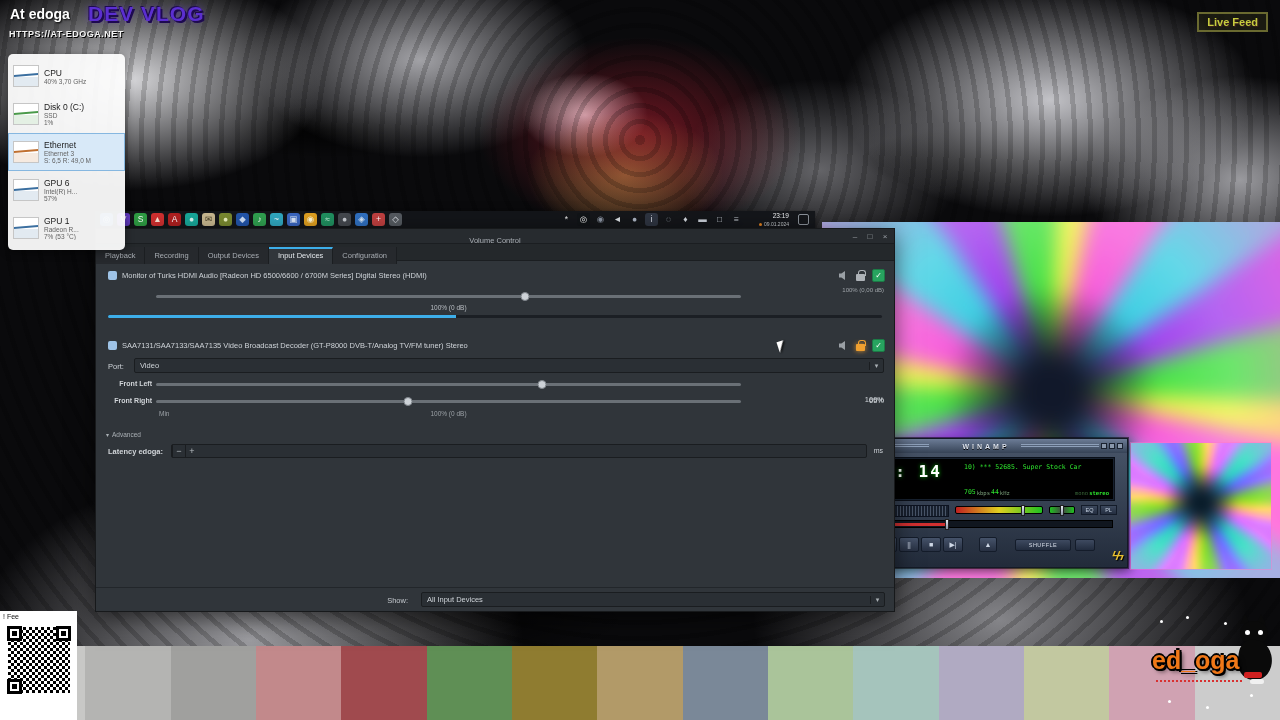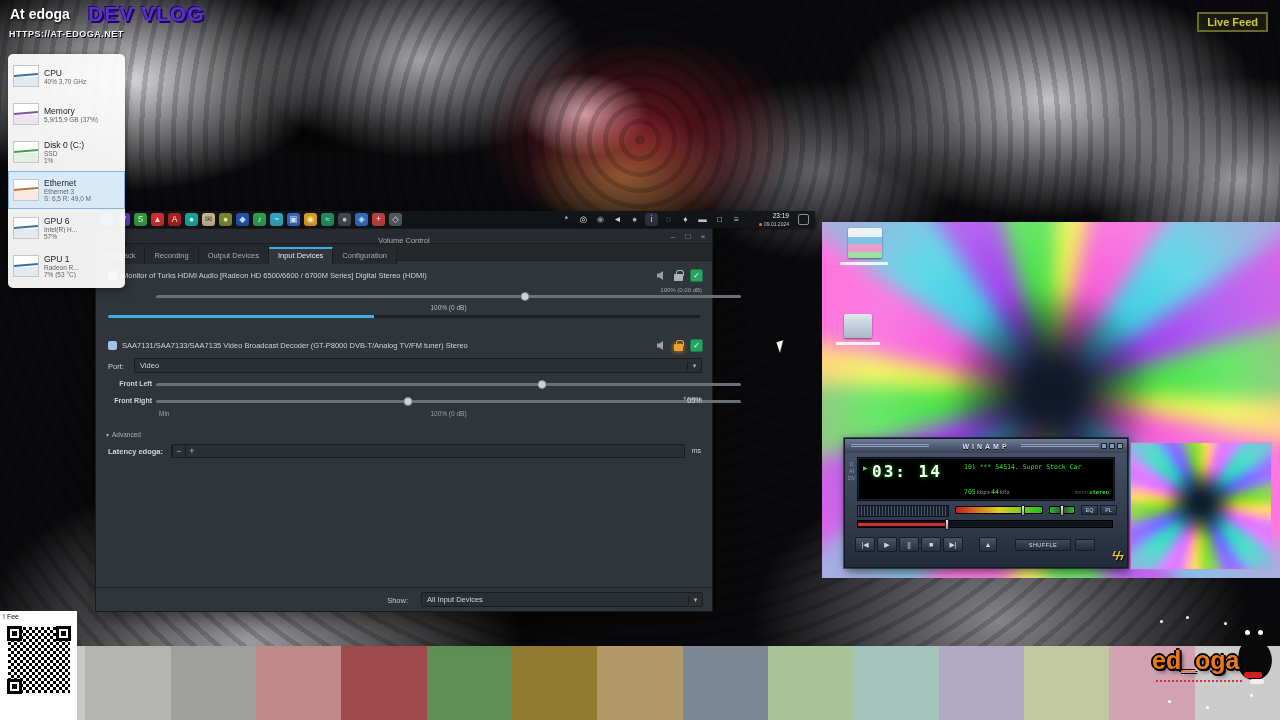--- a/index.html
+++ b/index.html
@@ -47,21 +47,21 @@
   .wa-title::before,.wa-title::after{content:"";position:absolute;top:5px;height:4px;width:78px;background:repeating-linear-gradient(180deg,#8ea0ba 0 1px,transparent 1px 2px)}
   .wa-title::before{left:6px}.wa-title::after{right:28px}
   .wa-title .txt{font-size:7px;font-weight:bold;letter-spacing:3px;color:#dde4f0;text-shadow:0 1px 0 #000}
   .wa-btns{position:absolute;right:4px;top:4px;display:flex;gap:2px}
   .wa-btns span{width:6px;height:6px;background:#8a98ac;border:1px solid #1a2230}
   .wa-clutter{position:absolute;left:3px;top:22px;width:7px;font-size:5px;line-height:7px;color:#8c9ab0;text-align:center;word-break:break-all}
   .wa-display{position:absolute;left:12px;top:18px;width:258px;height:44px;background:#000;border:1px solid #0a0f18;box-shadow:inset 0 0 0 1px #16202e}
   .wa-play{position:absolute;left:5px;top:6px;color:#2ee62e;font-size:6px}
   .wa-time{position:absolute;left:14px;top:4px;font-family:"DejaVu Sans Mono",monospace;font-size:16px;font-weight:bold;color:#ffffff;letter-spacing:2px;text-shadow:0 0 4px rgba(0,255,0,.7)}
   .wa-track{position:absolute;left:106px;top:5px;right:5px;font-size:6.5px;color:#2ee62e;white-space:nowrap;overflow:hidden;font-family:"DejaVu Sans Mono",monospace}
-  .wa-info{position:absolute;left:106px;right:5px;bottom:4px;display:flex;align-items:center;gap:1px;font-family:"DejaVu Sans Mono",monospace}
+  .wa-info{position:absolute;left:106px;right:5px;bottom:4px;display:flex;align-items:flex-end;gap:1px;font-family:"DejaVu Sans Mono",monospace}
   .wa-info .num{font-size:6.5px;color:#2ee62e}
   .wa-info .unit{font-size:5.5px;color:#7ba07b}
   .wa-info .sp{flex:1}
   .wa-info .mono{font-size:5.5px;color:#3a6a3a}
   .wa-info .stereo{font-size:5.5px;color:#2ee62e;font-weight:bold}
   .wa-art{position:absolute;left:12px;top:66px;width:92px;height:12px;background:#18202e;border:1px solid #0c1220;
     background-image:repeating-linear-gradient(90deg,rgba(160,180,210,.35) 0 1px,transparent 1px 3px)}
   .wa-vol{position:absolute;left:110px;top:67px;width:88px;height:8px;background:linear-gradient(90deg,#c02020,#e0d020,#20c020);border:1px solid #000;border-radius:2px}
   .wa-vol .h,.wa-bal .h,.wa-seek .h{position:absolute;top:-2px;width:4px;height:11px;background:linear-gradient(180deg,#e8ecf2,#8a96a8);border:1px solid #222;transform:translateX(-50%)}
   .wa-bal{position:absolute;left:204px;top:67px;width:26px;height:8px;background:linear-gradient(90deg,#20c020,#444,#20c020);border:1px solid #000;border-radius:2px}
@@ -81,21 +81,21 @@
   .tray-left{position:absolute;left:5px;top:2px;display:flex;gap:4px}
   .tray-right{position:absolute;right:72px;top:2px;display:flex;gap:4px}
   .tic{display:inline-block;width:13px;height:13px;border-radius:3px;font-size:8.5px;line-height:13px;text-align:center;color:#fff;overflow:hidden}
   .clock{position:absolute;right:26px;top:2px;text-align:right;line-height:1;cursor:default}
   .clock .t{font-size:6.5px;color:#eceef0}
   .clock .d{font-size:5px;color:#c2c6ca;margin-top:2px}
   .clock .dot{display:inline-block;width:3px;height:3px;border-radius:50%;background:#e08020;margin-right:2px;vertical-align:middle}
   .panelbtn{position:absolute;right:6px;top:3px;width:11px;height:11px;border:1px solid #8a9098;border-radius:2px}
 
   
-  .volwin{position:absolute;left:95px;top:228px;width:618px;height:384px;background:#30353a;border:1px solid #17191b;z-index:6;box-shadow:0 6px 22px rgba(0,0,0,.55);color:#cfd4d9}
+  .volwin{position:absolute;left:95px;top:228px;width:800px;height:384px;background:#30353a;border:1px solid #17191b;z-index:6;box-shadow:0 6px 22px rgba(0,0,0,.55);color:#cfd4d9}
   .vtitle{position:absolute;left:0;top:0;right:0;height:15px;background:#272b2f;border-bottom:1px solid #1b1e21;text-align:center}
   .vtitle .vtext{font-size:7.5px;color:#a8adb3;line-height:15px}
   .vtitle .wbtns{position:absolute;right:4px;top:0;height:15px;display:flex;gap:5px;align-items:center}
   .vtitle .wbtn{font-size:8px;color:#9aa0a6;width:10px;text-align:center;cursor:default}
   .vtabs{position:absolute;left:0;top:15px;right:0;height:17px;background:#24282b;border-bottom:1px solid #1b1e21;white-space:nowrap}
   .vtab{display:inline-block;height:17px;padding:0 9px;font-size:7.5px;line-height:17px;color:#a7acb2;background:#26292d;border-right:1px solid #1b1e21}
   .vtab.active{background:#31363b;color:#e2e6ea;border-top:2px solid #3daee9;line-height:14px}
   .vbody{position:absolute;left:0;top:32px;right:0;bottom:24px}
   .devhead{position:absolute;left:12px;right:9px;height:13px;display:flex;align-items:center;gap:5px}
   .devicon{width:9px;height:9px;border-radius:2px;background:#9ec3e6;flex:none}
@@ -195,21 +195,21 @@
       </div>
       <div class="wa-btns">
           <span></span>
           <span></span>
           <span></span>
         </div>
       <div class="wa-clutter">OAIDV</div>
       <div class="wa-display">
         <span class="wa-play">▶</span>
         <span class="wa-time">03: 14</span>
-        <span class="wa-track">10) *** 54514. Super Stock Car</span>
+        <span class="wa-track">10) *** 52685. Super Stock Car</span>
         <div class="wa-info">
           <span class="num">705</span>
           <span class="unit">kbps</span>
           <span class="num">44</span>
           <span class="unit">kHz</span>
           <span class="sp"></span>
           <span class="mono">mono</span>
           <span class="stereo">stereo</span>
         </div>
       </div>
@@ -378,27 +378,20 @@
 
   <div class="monitor">
     <div class="mrow">
       <span class="mgraph" style="color: rgb(59, 111, 160);"></span>
       <span class="mtext">
           <div class="mname">CPU</div>
           <div class="msub">40%  3,70 GHz</div>
         </span>
     </div>
     <div class="mrow">
-      <span class="mgraph" style="color: rgb(130, 82, 160);"></span>
-      <span class="mtext">
-          <div class="mname">Memory</div>
-          <div class="msub">5,9/15,9 GB (37%)</div>
-        </span>
-    </div>
-    <div class="mrow">
       <span class="mgraph" style="color: rgb(74, 154, 74);"></span>
       <span class="mtext">
           <div class="mname">Disk 0 (C:)</div>
           <div class="msub">SSD</div>
           <div class="msub">1%</div>
         </span>
     </div>
     <div class="mrow active">
       <span class="mgraph" style="color: rgb(192, 112, 48);"></span>
       <span class="mtext">

